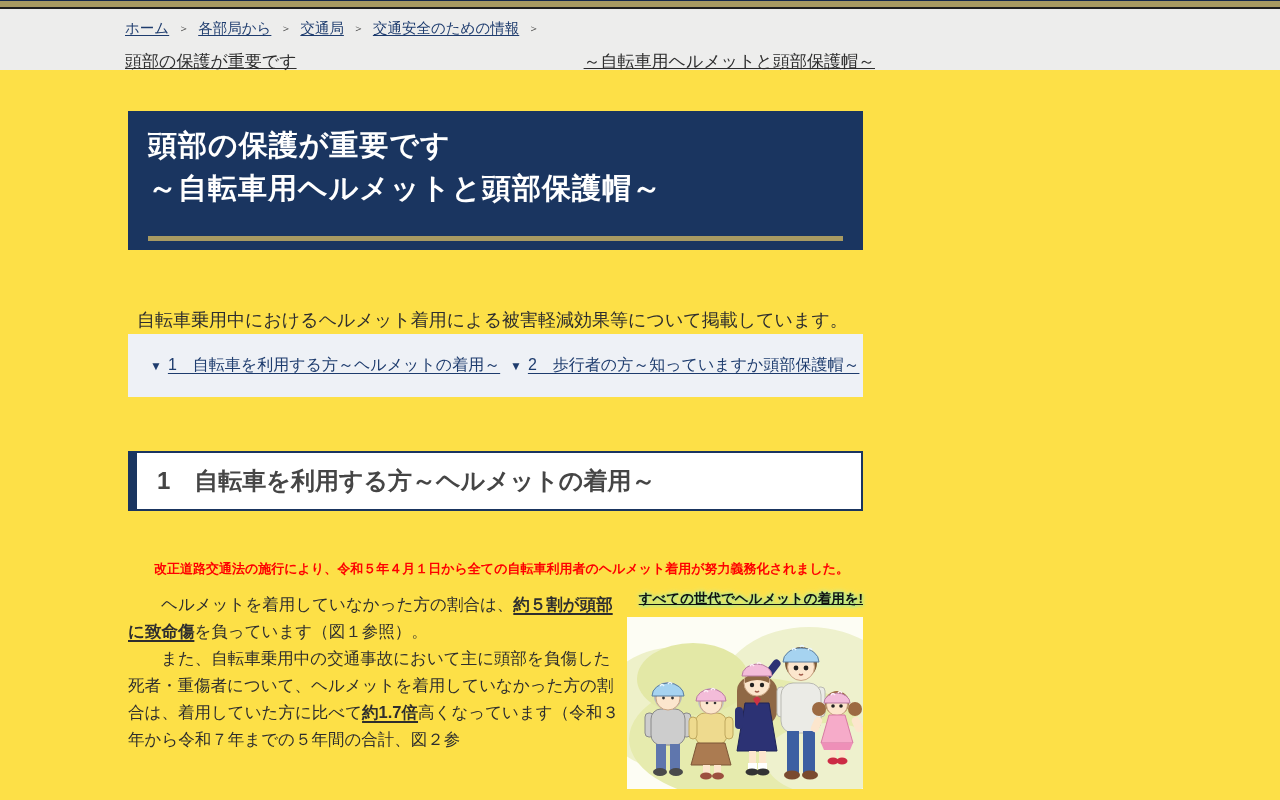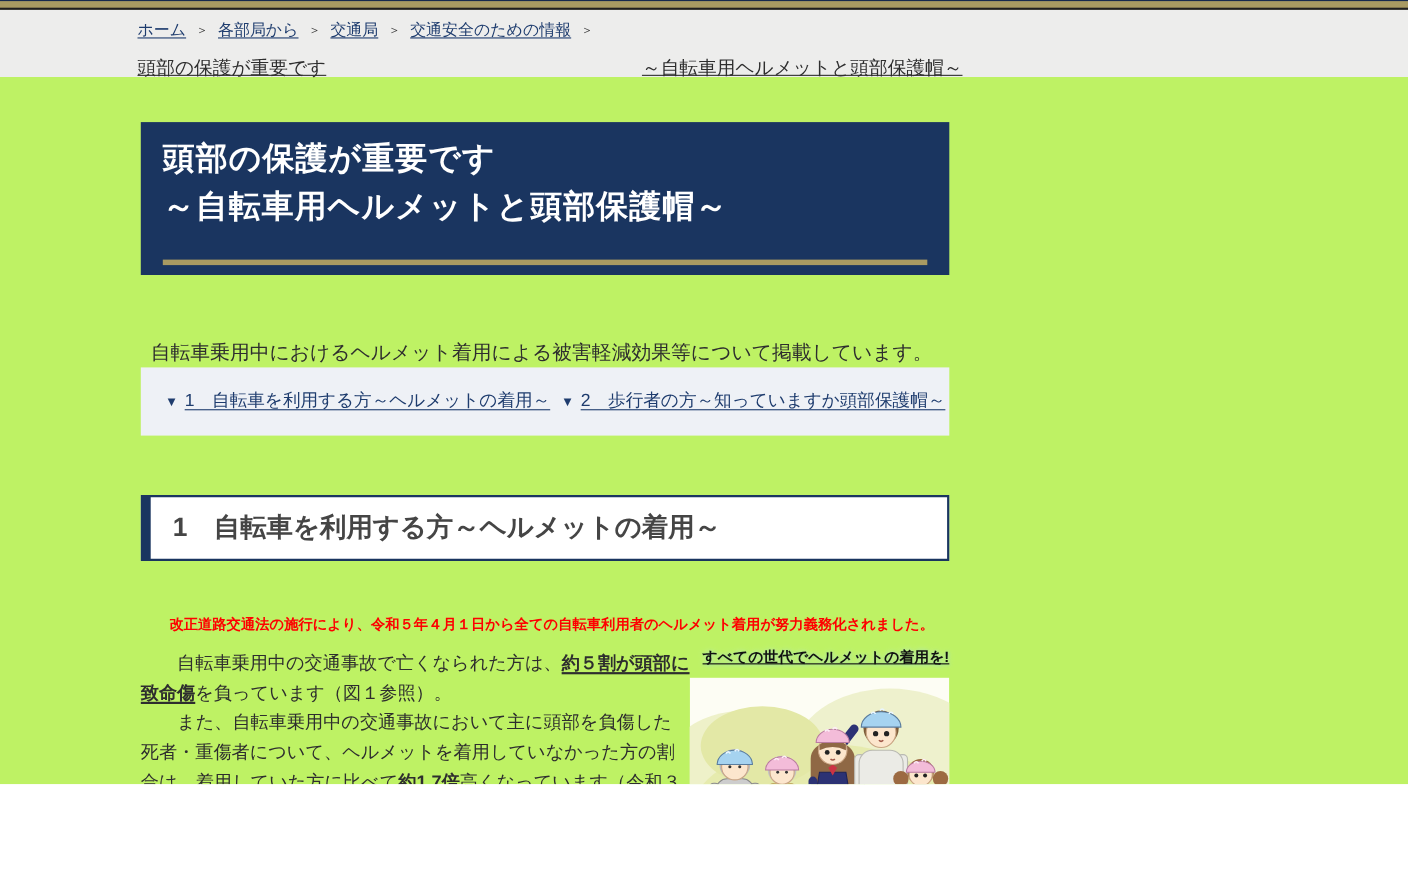--- a/index.html
+++ b/index.html
@@ -1,17 +1,17 @@
 <!DOCTYPE html>
 <html lang="ja"><head>
 <meta charset="utf-8">
 <style>
   html,body{margin:0;padding:0;}
   body{font-family:"Liberation Sans","DejaVu Sans",sans-serif;background:#ffffff;}
-  .page{position:relative;width:1280px;height:713px;overflow:hidden;background:#bef264;}
+  .page{position:relative;width:1280px;height:800px;overflow:hidden;background:#fde047;}
 
   
   .top-bar{height:9px;background:#a89a62;border-top:1px solid #16294d;border-bottom:2px solid #1f1f1f;box-sizing:border-box;}
 
   
   .crumb-band{background:#ededec;height:61px;box-sizing:border-box;padding:9px 0 0 125px;}
   .crumbs{font-size:14.5px;line-height:21px;color:#2e2e2e;}
   .crumb-link{color:#1e3c6e;text-decoration:underline;text-underline-offset:2px;cursor:pointer;}
   .sep{color:#3c3c3c;font-size:11px;margin:0 9px;vertical-align:1px;}
   .crumb-current{font-size:17px;line-height:21px;margin-top:12px;color:#2e2e2e;text-decoration:underline;}
@@ -190,21 +190,21 @@
           <rect x="24" y="71" width="6" height="9" fill="#fce6cd"></rect>
           <ellipse cx="18" cy="82" rx="5.5" ry="3.5" fill="#cc2b44"></ellipse>
           <ellipse cx="27" cy="82" rx="5.5" ry="3.5" fill="#cc2b44"></ellipse>
           <path d="M9,24 a13,10 0 0 1 26,0 z" fill="#f3bcd9" stroke="#b97ba0"></path>
           <path d="M16,16 q2,-3 4,0 M23,14 q2,-3 4,0" stroke="#fdeef6" stroke-width="1.4" fill="none"></path>
         </g>
       </svg>
     </figure>
 
     <p class="body-p">
-      <span>　自転車乗用中の交通事故で亡くなられた方は、</span><span class="em">約５割が頭部に致命傷</span><span>を負っています（図１参照）。</span>
+      <span>　ヘルメットを着用していなかった方の割合は、</span><span class="em">約５割が頭部に致命傷</span><span>を負っています（図１参照）。</span>
     </p>
 
     <p class="body-p">
       <span>　また、自転車乗用中の交通事故において主に頭部を負傷した死者・重傷者について、ヘルメットを着用していなかった方の割合は、着用していた方に比べて</span><span class="em">約1.7倍</span><span>高くなっています（令和３年から令和７年までの５年間の合計、図２参</span>
     </p>
 
   </main>
 </div>
 
 </body></html>

